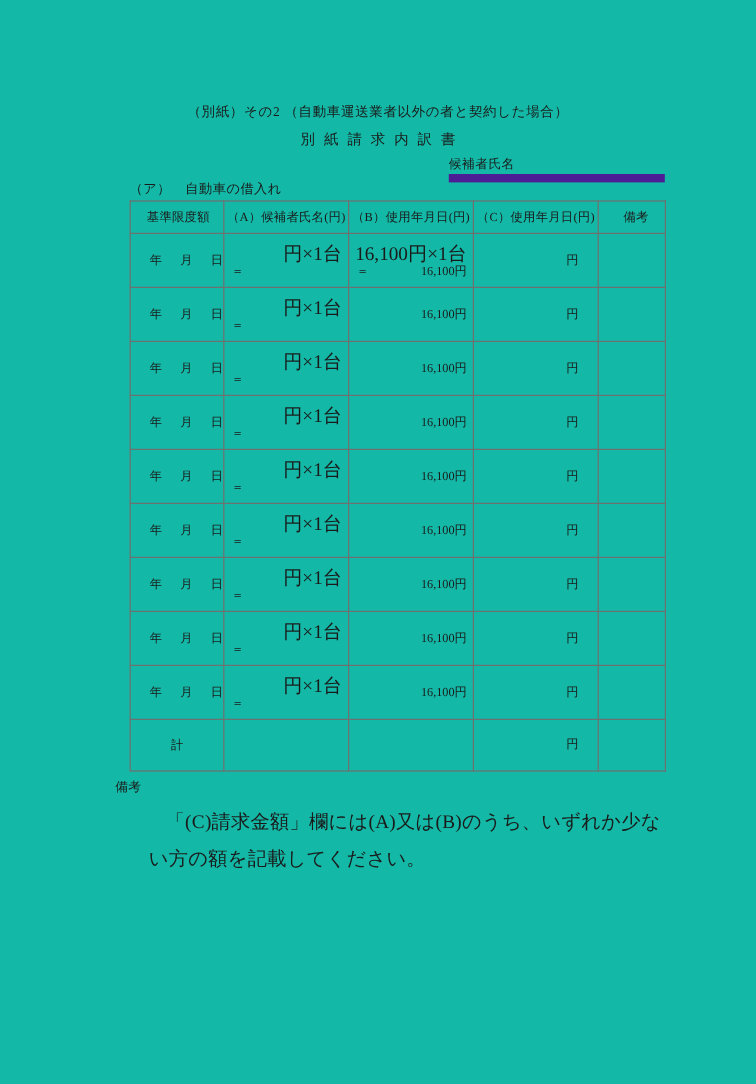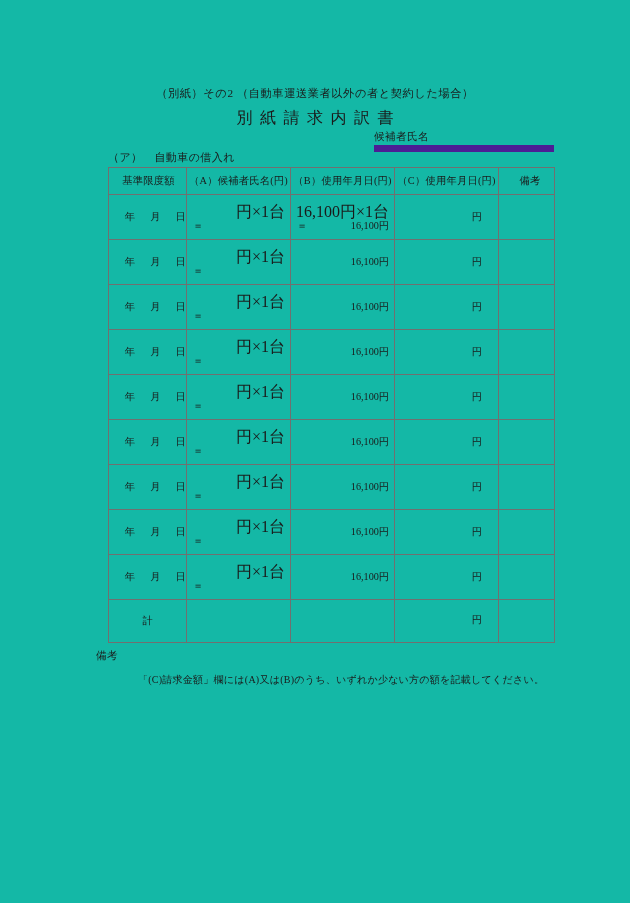--- a/index.html
+++ b/index.html
@@ -34,21 +34,21 @@
     font-size: 11.2px;
     letter-spacing: 0.6px;
     white-space: nowrap;
   }
 
   .hdr-title {
     position: absolute;
     left: 0; top: 108px;
     width: 630px;
     text-align: center;
-    font-size: 16px;
+    font-size: 12px;
     letter-spacing: 7.5px;
     text-indent: 7.5px;
     white-space: nowrap;
   }
 
   .cand-row {
     position: absolute;
     left: 374px; top: 130px;
     width: 180px;
     border-bottom: 7px solid #4c1d95;
@@ -170,21 +170,21 @@
   .note-head {
     position: absolute;
     left: 96px; top: 649px;
     font-size: 10.6px;
     letter-spacing: 0.3px;
   }
   .note-body {
     position: absolute;
     left: 124px; top: 670px;
     width: 430px;
-    font-size: 10px;
+    font-size: 16px;
     line-height: 1.95;
     letter-spacing: 0.25px;
     text-indent: 14px;
   }
 </style>
 </head>
 <body>
 
 <div class="page">
 

